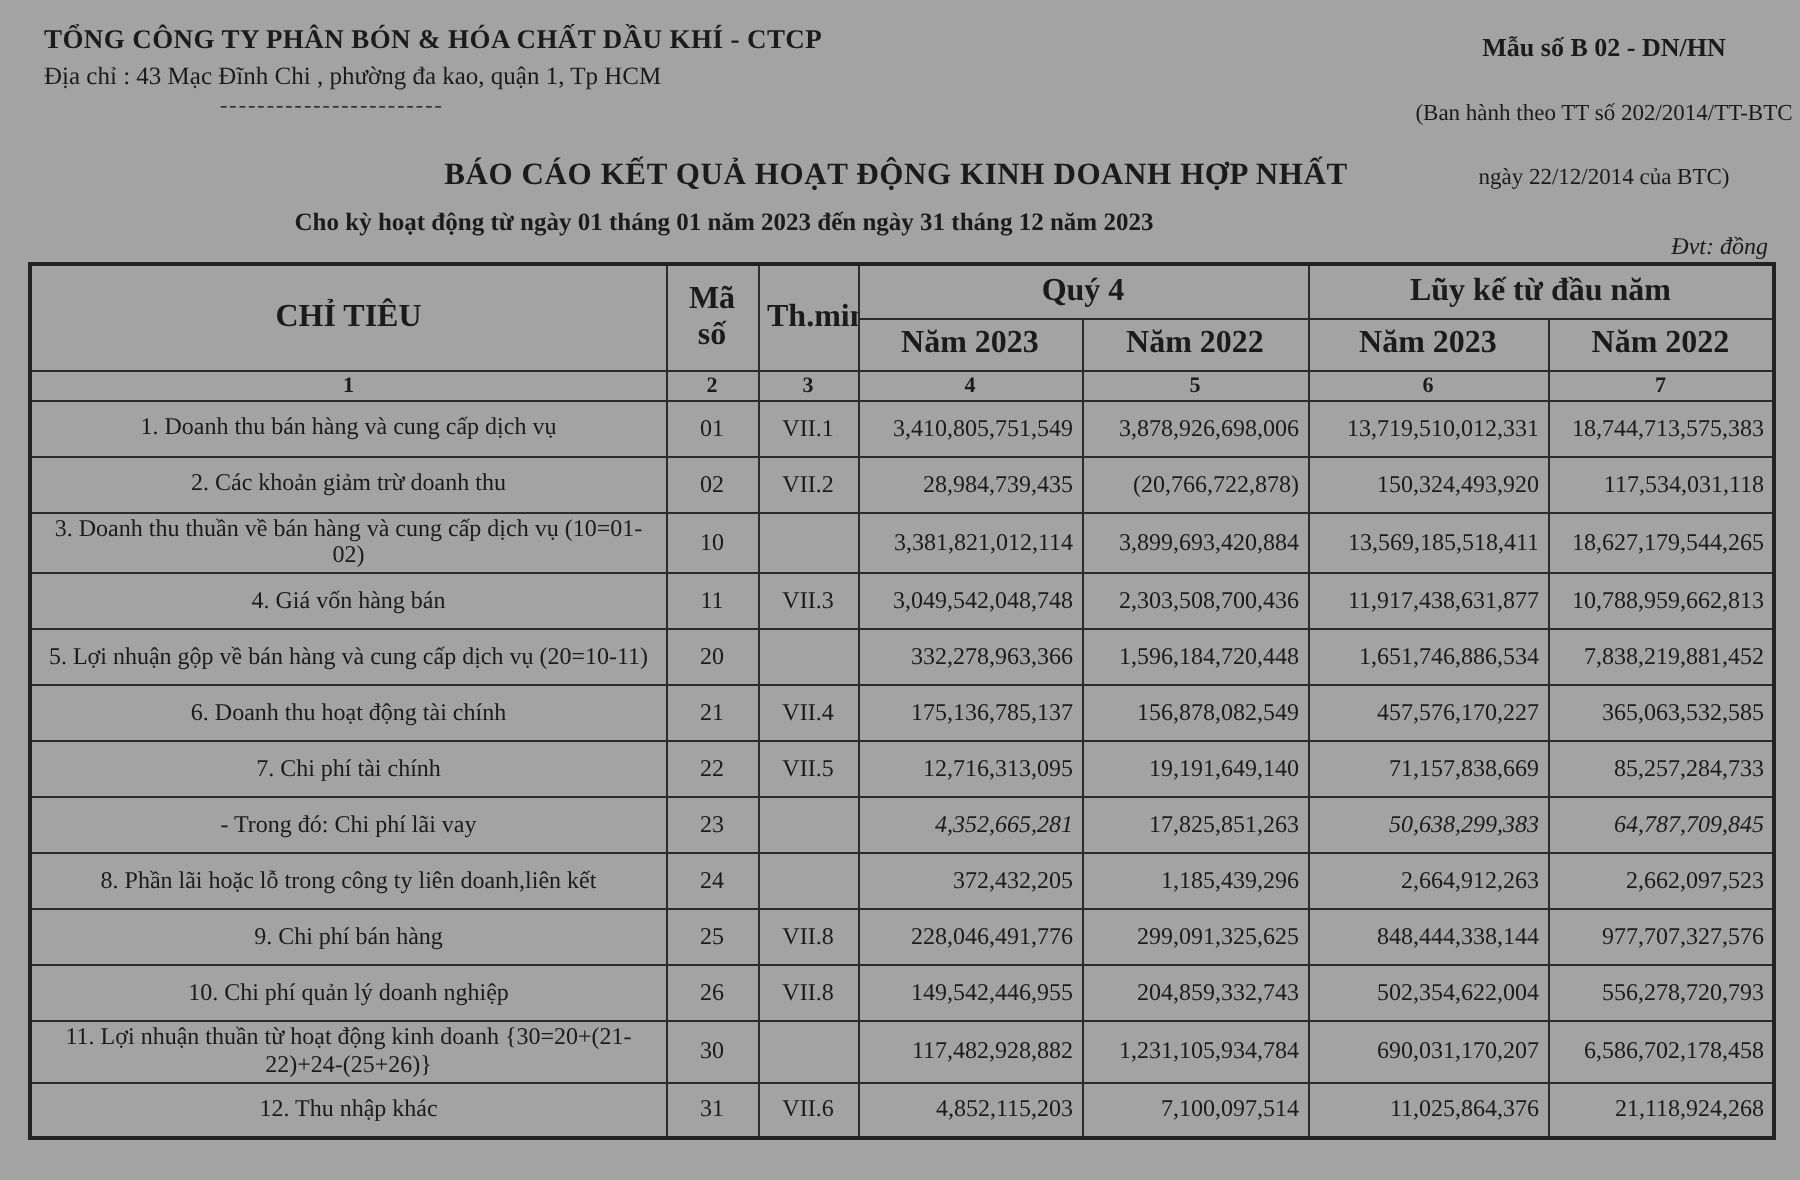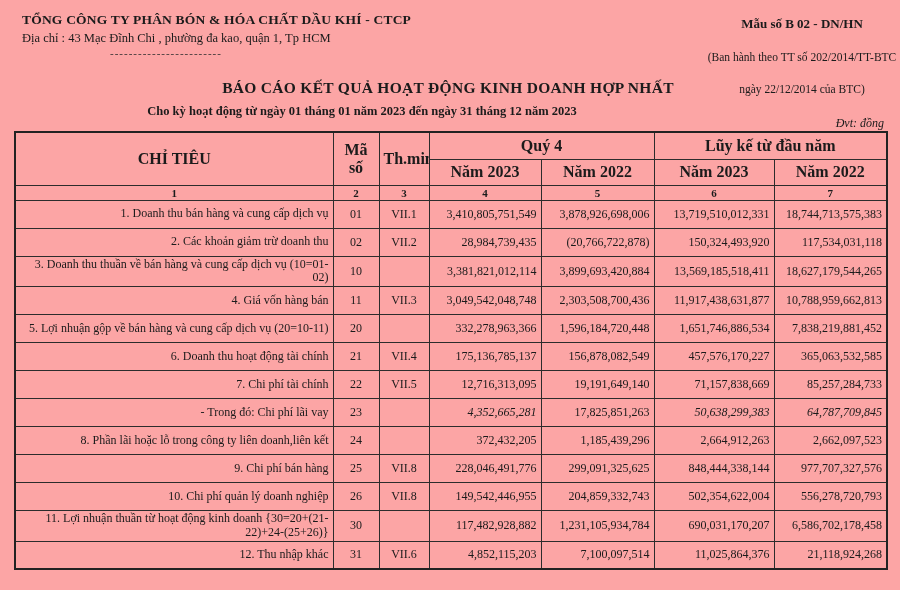--- a/index.html
+++ b/index.html
@@ -4,21 +4,21 @@
 <style>
   * { box-sizing: border-box; }
   html, body { margin: 0; padding: 0; }
   body {
     width: 900px; height: 590px;
     background: #ffffff;
     font-family: "Liberation Serif", "DejaVu Serif", serif;
     color: #1b1b1b;
     -webkit-font-smoothing: antialiased;
   }
-  .page { position: relative; width: 900px; height: 590px; background: #fca5a5; overflow: hidden; }
+  .page { position: relative; width: 900px; height: 590px; background: #a3a3a3; overflow: hidden; }
 
   
   .header-left { position: absolute; left: 22px; top: 12px; width: 430px; }
   .company-name { font-weight: bold; font-size: 13.5px; letter-spacing: .2px; }
   .company-address { font-size: 12.5px; margin-top: 3px; }
   .dashes { font-size: 11px; letter-spacing: 1px; color: #2f2f2f; margin-top: 1px; padding-left: 88px; }
 
   
   .header-right { position: absolute; left: 679px; top: 16px; width: 246px; text-align: center; }
   .form-number { font-weight: bold; font-size: 13px; }
@@ -49,21 +49,21 @@
     border: 1px solid #2c2c2c;
     padding: 1px 4px;
     overflow: hidden;
   }
   thead th { font-weight: bold; font-size: 16px; text-align: center; vertical-align: middle; }
   tr.h-group th { height: 27px; }
   tr.h-years th { height: 26px; }
   tr.h-nums th { height: 15px; font-size: 11px; padding: 0 2px; }
 
   tbody td { height: 28px; font-size: 12px; vertical-align: middle; }
-  td.c-label { text-align: right; padding-left: 5px; line-height: 1.15; }
+  td.c-label { text-align: center; padding-left: 5px; line-height: 1.15; }
   td.c-code  { text-align: center; }
   td.c-note  { text-align: center; }
   td.c-num   { text-align: right; padding-right: 8px; font-variant-numeric: tabular-nums; }
   td.c-num.it { font-style: italic; }
 </style>
 </head>
 <body>
 
 <div class="page">
 

